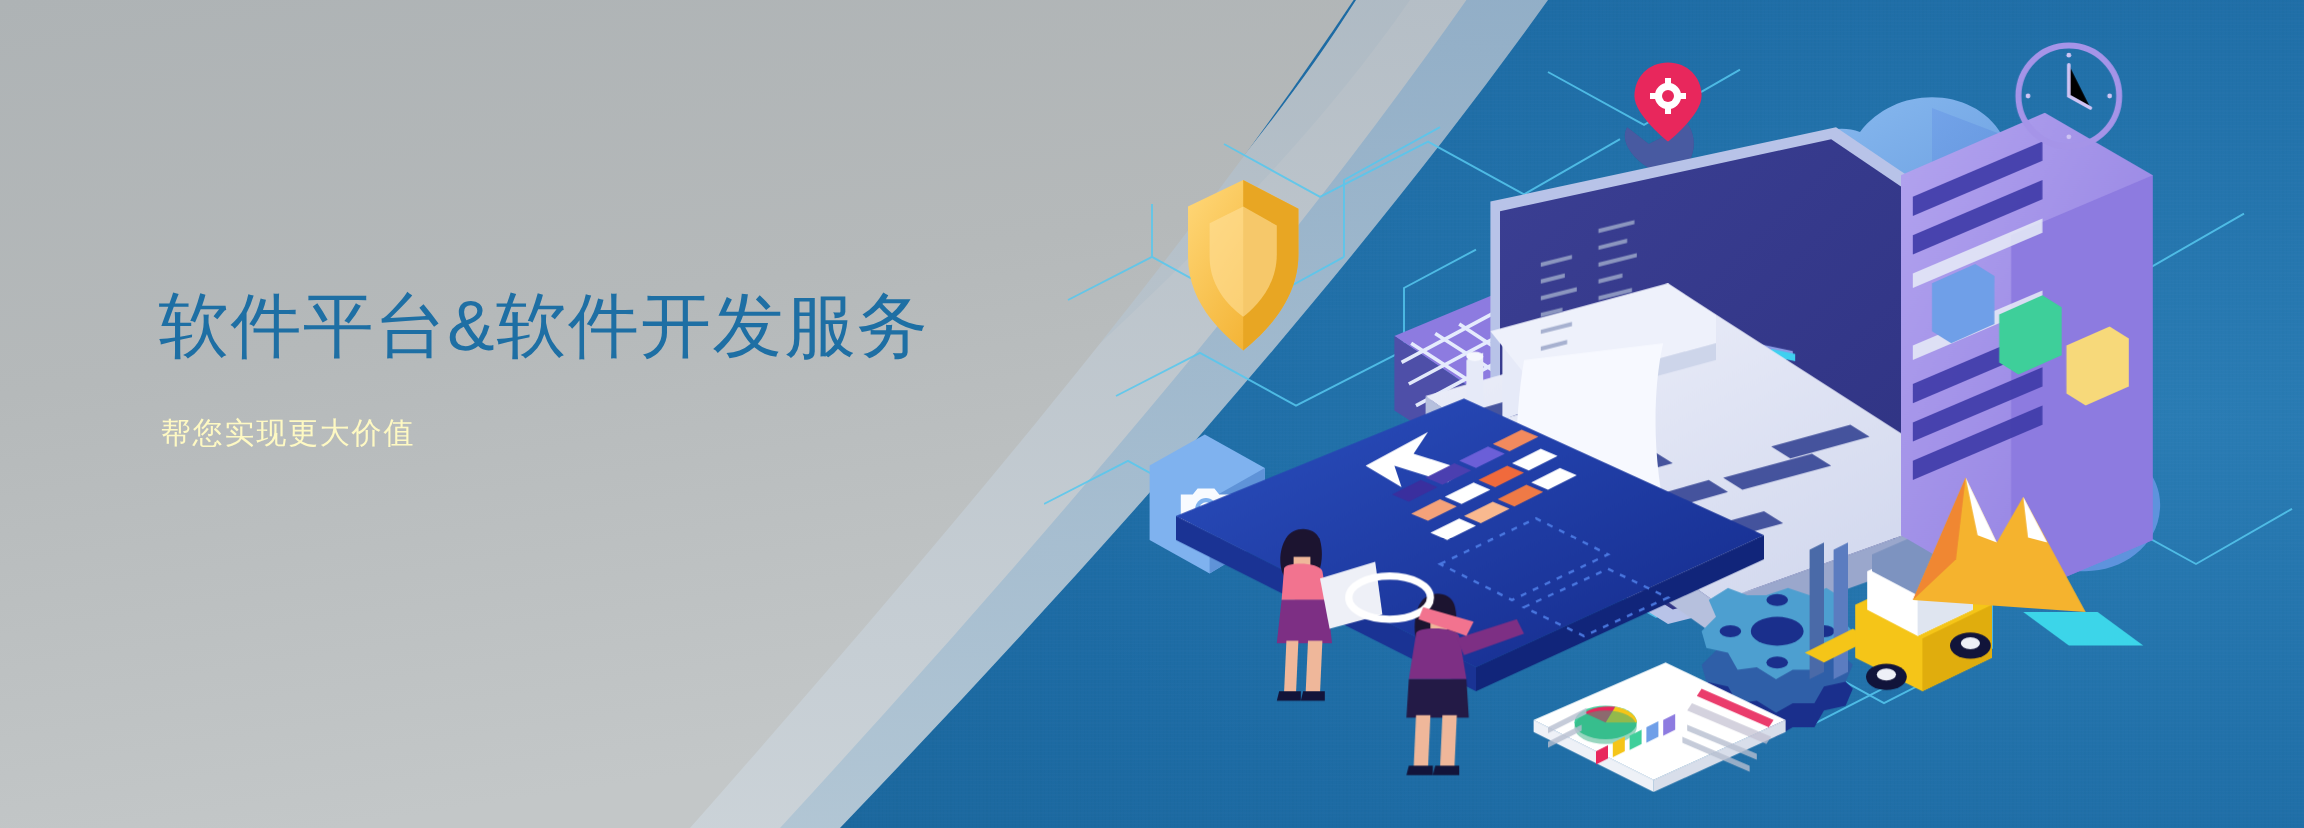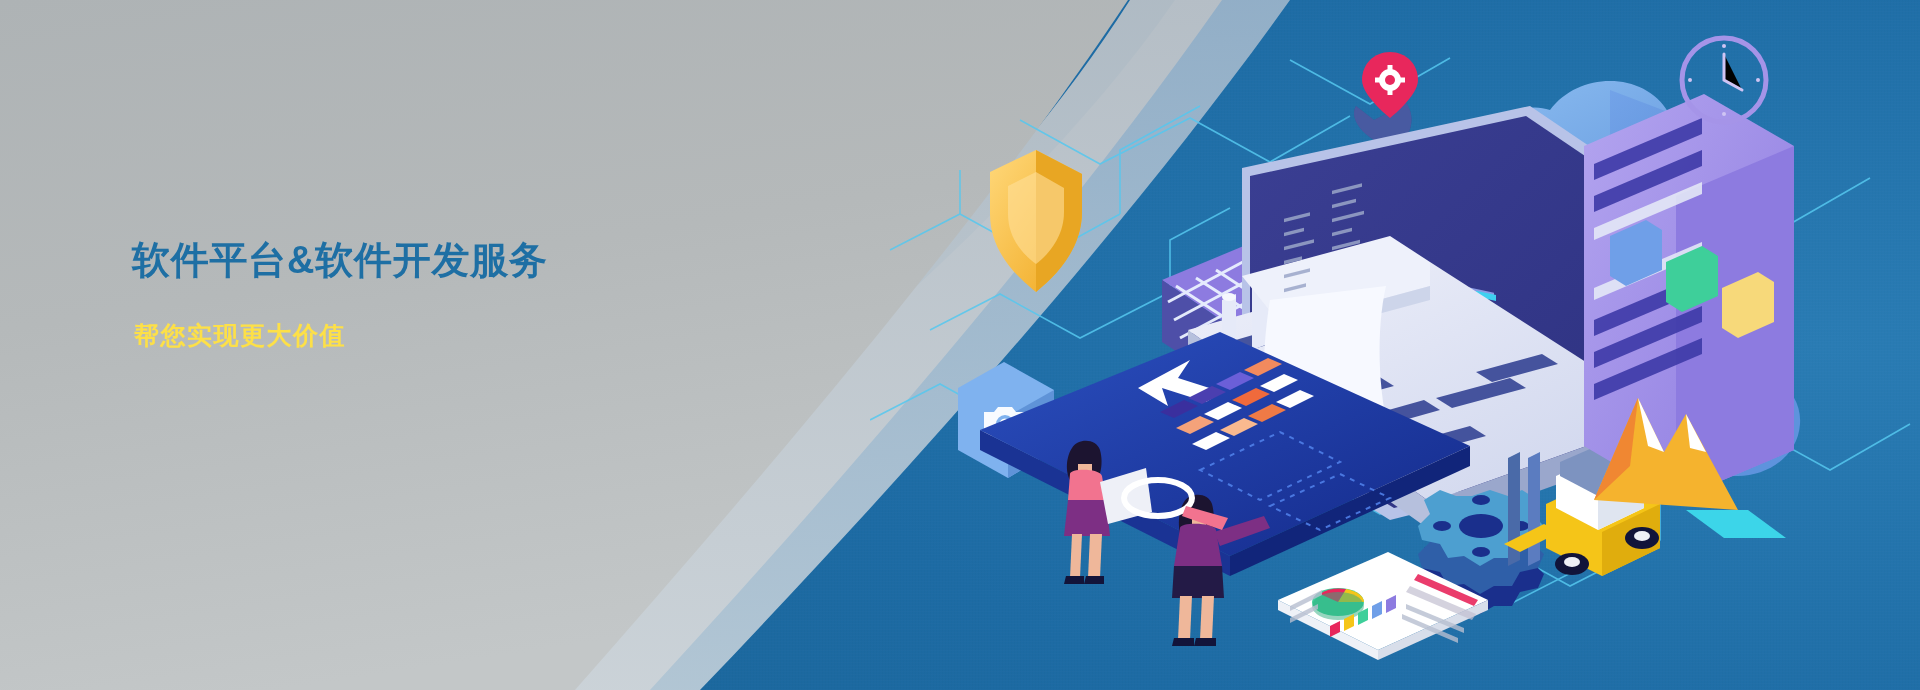--- a/index.html
+++ b/index.html
@@ -19,25 +19,25 @@
        repeating-linear-gradient(0deg, rgba(255,255,255,.05) 0 1px, rgba(0,0,0,0) 1px 3px),
        repeating-linear-gradient(90deg, rgba(0,0,0,.05) 0 1px, rgba(0,0,0,0) 1px 3px);}
 
   
   .arc{position:absolute;top:0;left:0;height:690px;width:1400px;}
   .arc svg{display:block;}
 
   
   .copy{position:absolute;left:132px;top:238px;width:820px;z-index:40;}
   .headline{
-    font-size:38px;line-height:1.18;font-weight:700;color:#1e6fa4;
+    font-size:59px;line-height:1.18;font-weight:400;color:#1e6fa4;
     letter-spacing:.02em;white-space:nowrap;margin:0;
   }
   .subline{
-    margin:36px 0 0 2px;font-size:25px;font-weight:700;color:#fde047;
+    margin:36px 0 0 2px;font-size:25px;font-weight:400;color:#fef9c3;
     letter-spacing:.06em;white-space:nowrap;
   }
 
   
   .illo{position:absolute;right:0;top:0;width:1050px;height:690px;z-index:30;}
   .illo svg{display:block;}
 </style>
 </head>
 <body>
 

